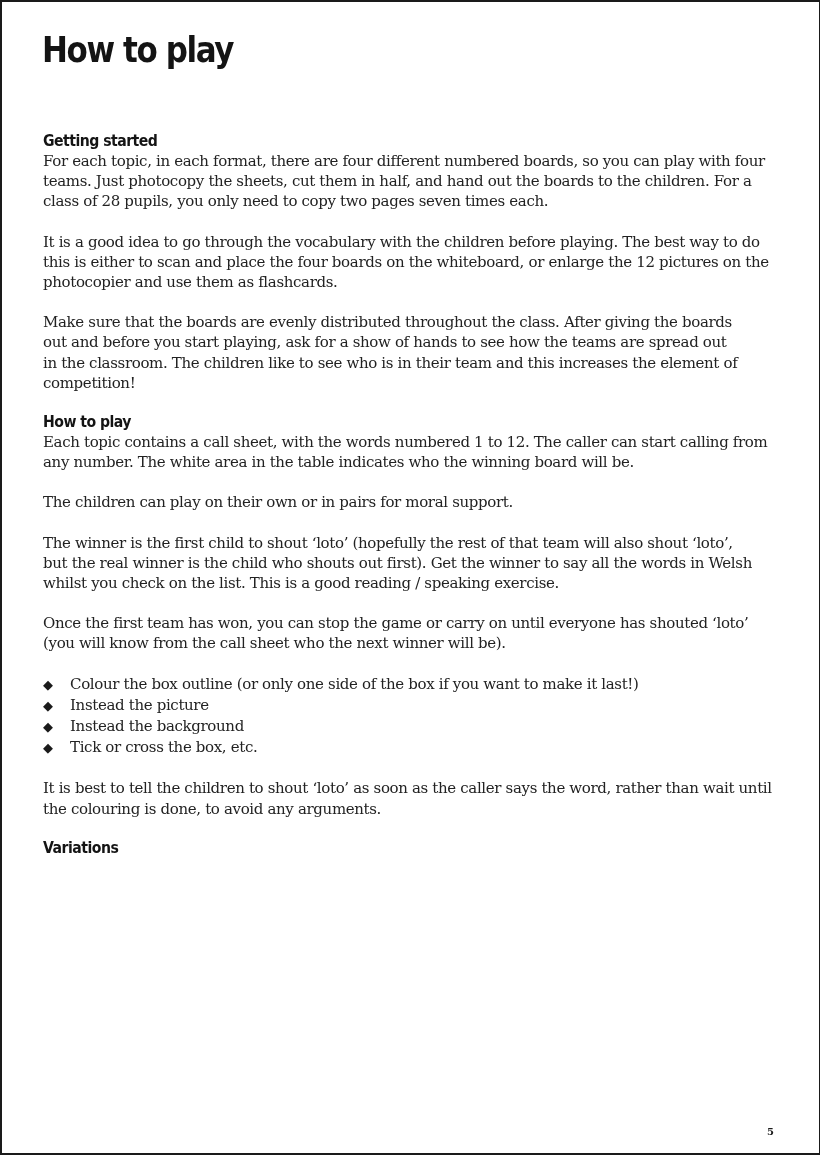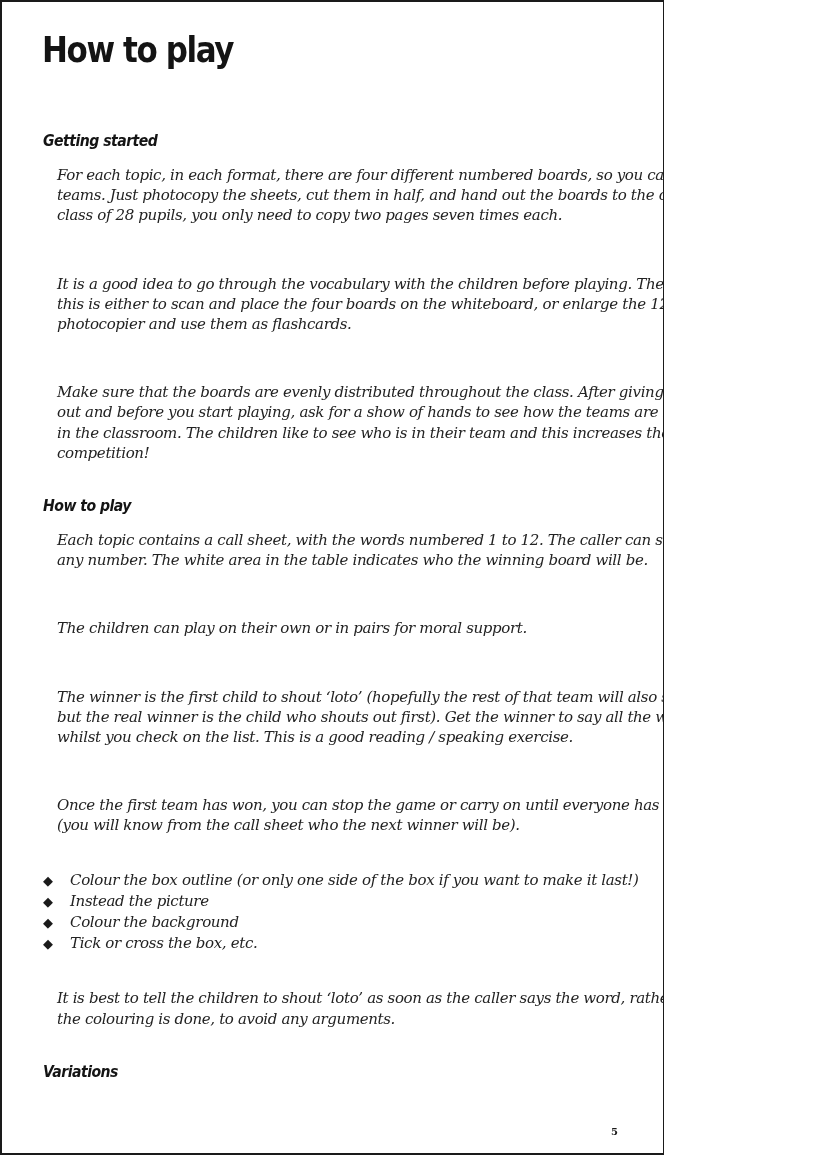--- a/index.html
+++ b/index.html
@@ -2,21 +2,21 @@
 <html><head>
   <meta charset="utf-8">
   <style>
     html, body {
       margin: 0;
       padding: 0;
       background: #ffffff;
     }
     .page {
       position: relative;
-      width: 664px;
+      width: 820px;
       height: 1155px;
       box-sizing: border-box;
       border: 2px solid #1a1a1a;
       border-right-width: 1px;
       background: #ffffff;
       overflow: hidden;
     }
     .page-title {
       position: absolute;
       left: 40px;
@@ -33,36 +33,35 @@
     }
     .content {
       position: absolute;
       left: 41px;
       top: 129px;
       width: 760px;
       font-family: "DejaVu Serif", serif;
       font-size: 15px;
       color: #222222;
       letter-spacing: -0.35px;
-      font-style: italic;
     }
     .section-heading {
       margin: 0;
       font-family: "DejaVu Sans", sans-serif;
       font-weight: bold;
       font-size: 16px;
       letter-spacing: -0.6px;
       transform: scaleX(0.88);
       transform-origin: left top;
       color: #141414;
       line-height: 20px;
       height: 20px;
     }
     .para {
-      margin: 14px;
+      margin: 0;
       line-height: 20.2px;
       white-space: pre-line;
     }
     .gap {
       height: 20px;
     }
     .gap-small {
       height: 19px;
     }
     .bullet-list {
@@ -137,21 +136,21 @@
         <li class="bullet-item">
           <span class="bullet-icon">◆</span>
           <span>Colour the box outline (or only one side of the box if you want to make it last!)</span>
         </li>
         <li class="bullet-item">
           <span class="bullet-icon">◆</span>
           <span>Instead the picture</span>
         </li>
         <li class="bullet-item">
           <span class="bullet-icon">◆</span>
-          <span>Colour the background</span>
+          <span>Instead the background</span>
         </li>
         <li class="bullet-item">
           <span class="bullet-icon">◆</span>
           <span>Tick or cross the box, etc.</span>
         </li>
       </ul>
       <div class="gap"></div>
       <p class="para">It is best to tell the children to shout ‘loto’ as soon as the caller says the word, rather than wait until
 the colouring is done, to avoid any arguments.</p>
     </section>

